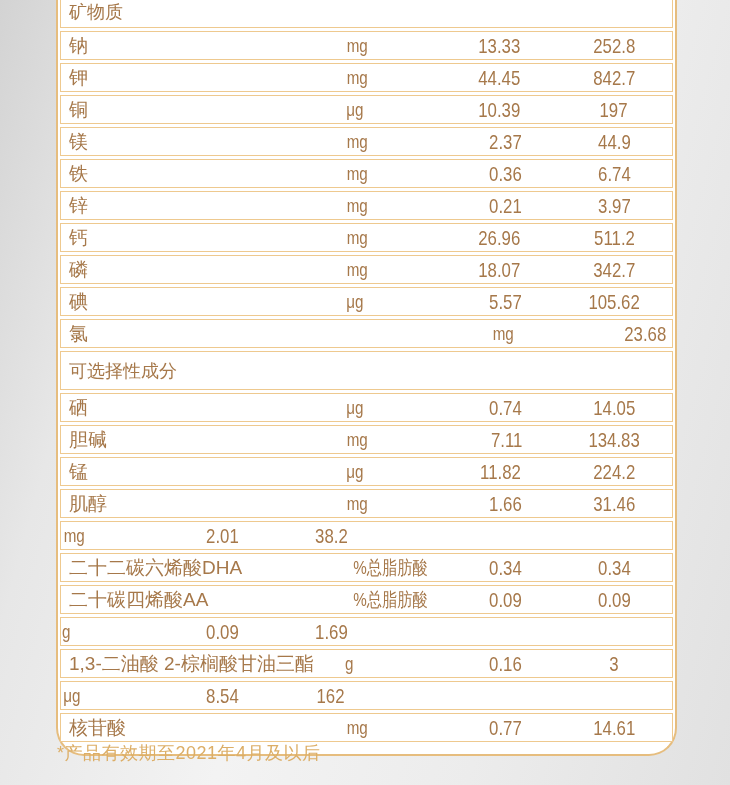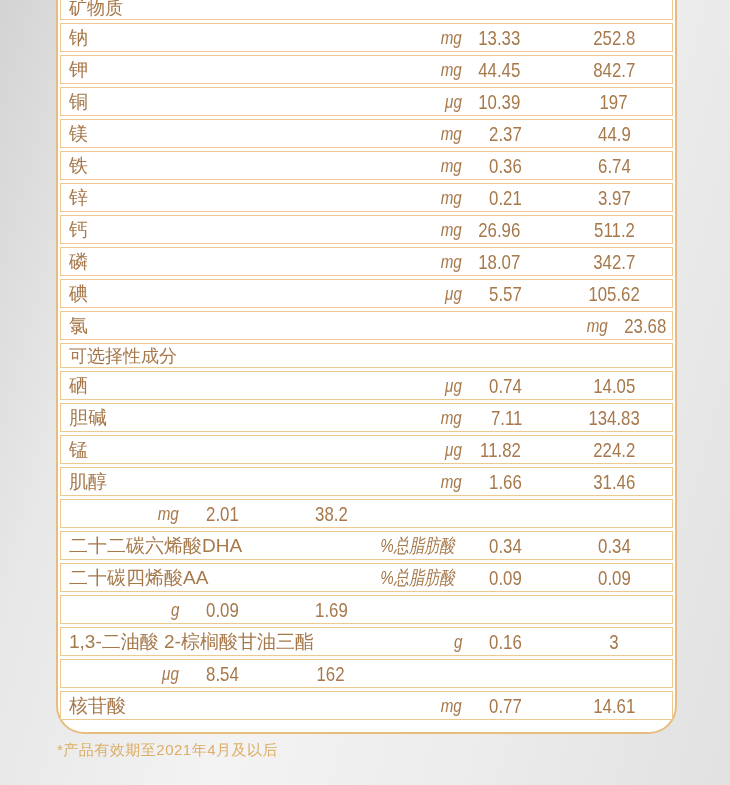--- a/index.html
+++ b/index.html
@@ -31,44 +31,43 @@
     display: flex;
     align-items: center;
     height: 29px;
     margin-top: 3px;
     background: #ffffff;
     border: 1px solid #eec98f;
     color: #a6784a;
     overflow: hidden;
   }
   .t-row.section {
-    height: 25px;
+    height: 39px;
   }
   .t-row.first {
     margin-top: 0;
-    height: 20px;
+    height: 28px;
     border-top: none;
   }
   .t-row.first .c-name {
     margin-top: -3px;
   }
   .c-name {
     flex: 1 1 auto;
     padding-left: 8px;
     font-size: 19px;
     white-space: nowrap;
     overflow: hidden;
   }
   .section .c-name {
     font-size: 18px;
   }
   .c-unit {
     flex: 0 0 120px;
-    text-align: right;
-    font-style: italic;
+    text-align: left;
   }
   .c-v1 {
     flex: 0 0 62px;
     text-align: right;
   }
   .c-v2 {
     flex: 0 0 116px;
     margin-left: 30px;
     text-align: center;
   }
@@ -79,21 +78,21 @@
     font-size: 21px;
     white-space: nowrap;
   }
   .c-unit .cond {
     font-size: 19px;
   }
   .footnote {
     position: absolute;
     left: 57px;
     top: 741px;
-    font-size: 15px;
+    font-size: 18px;
     color: #dcae67;
     letter-spacing: 0.5px;
   }
 </style>
 </head>
 <body>
 
 <div class="nutri-table">
     <div class="t-row section first">
       <div class="c-name">矿物质</div>

